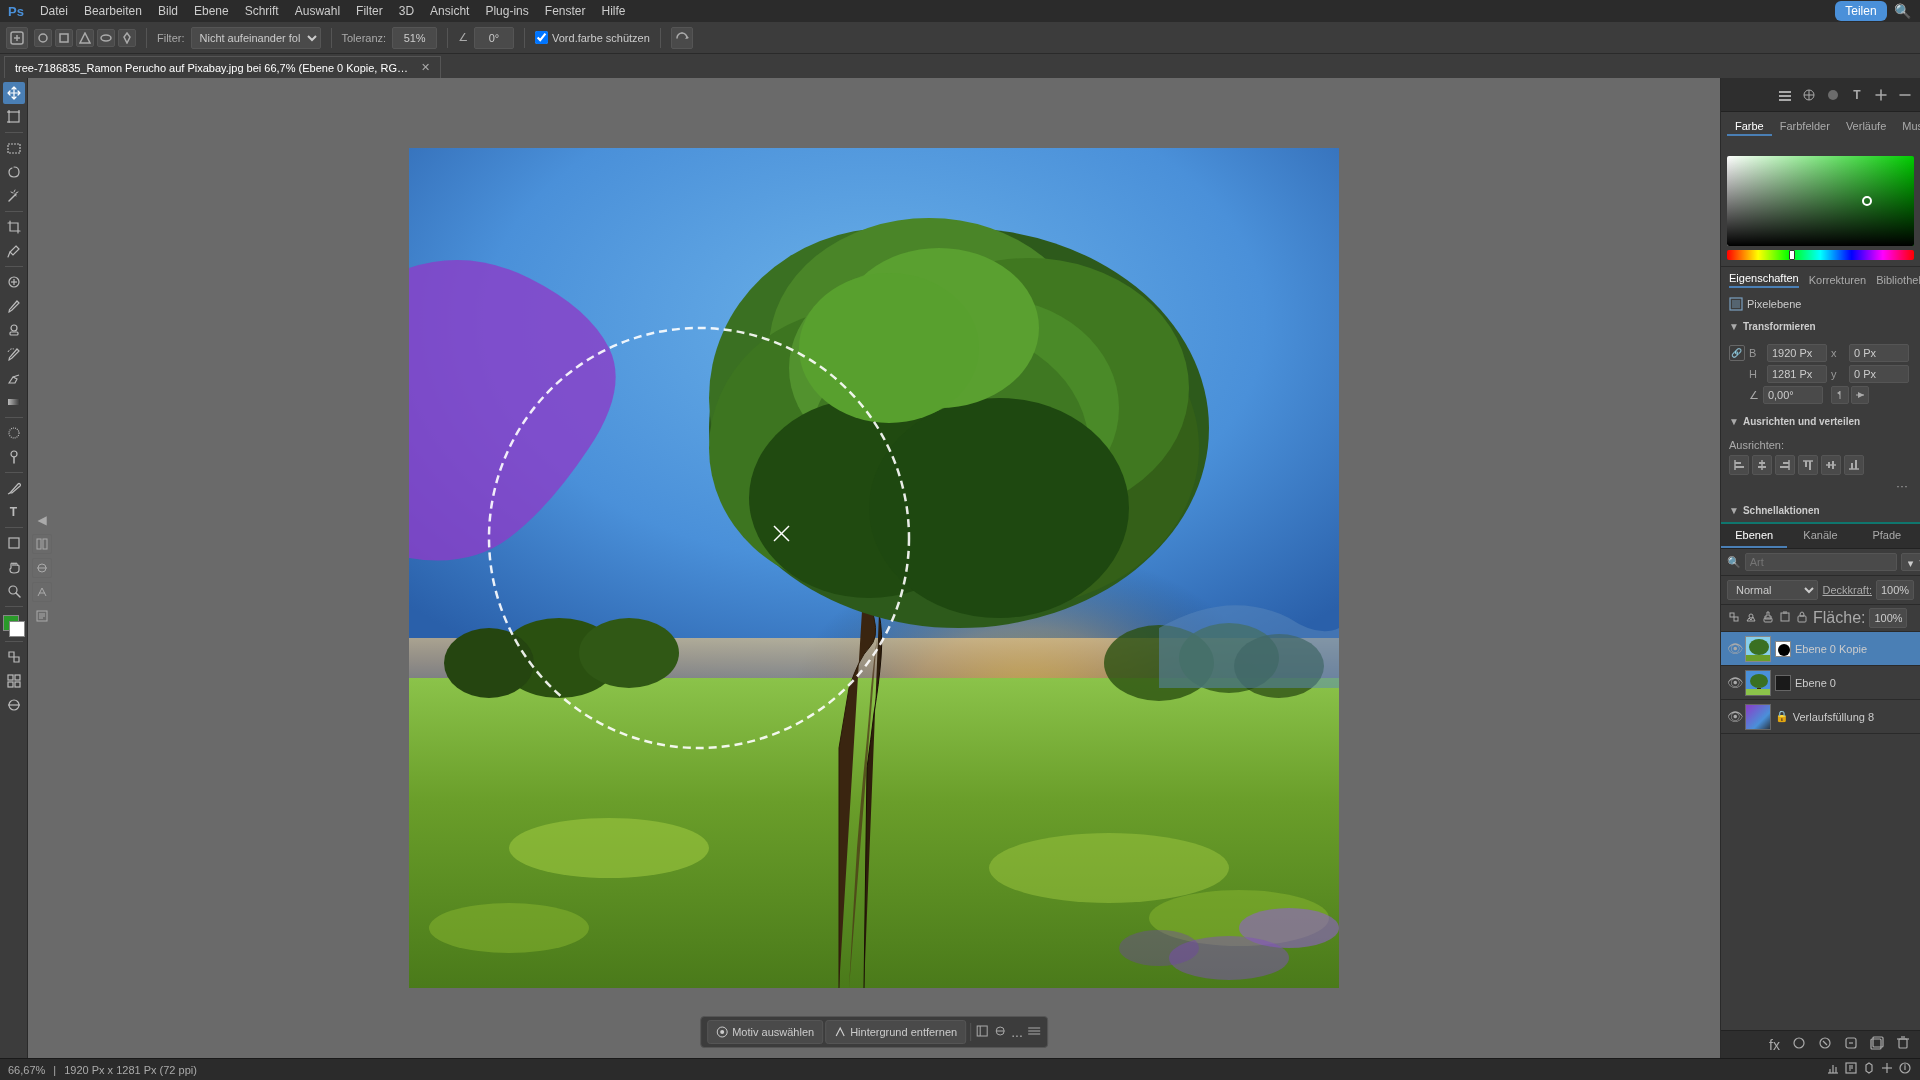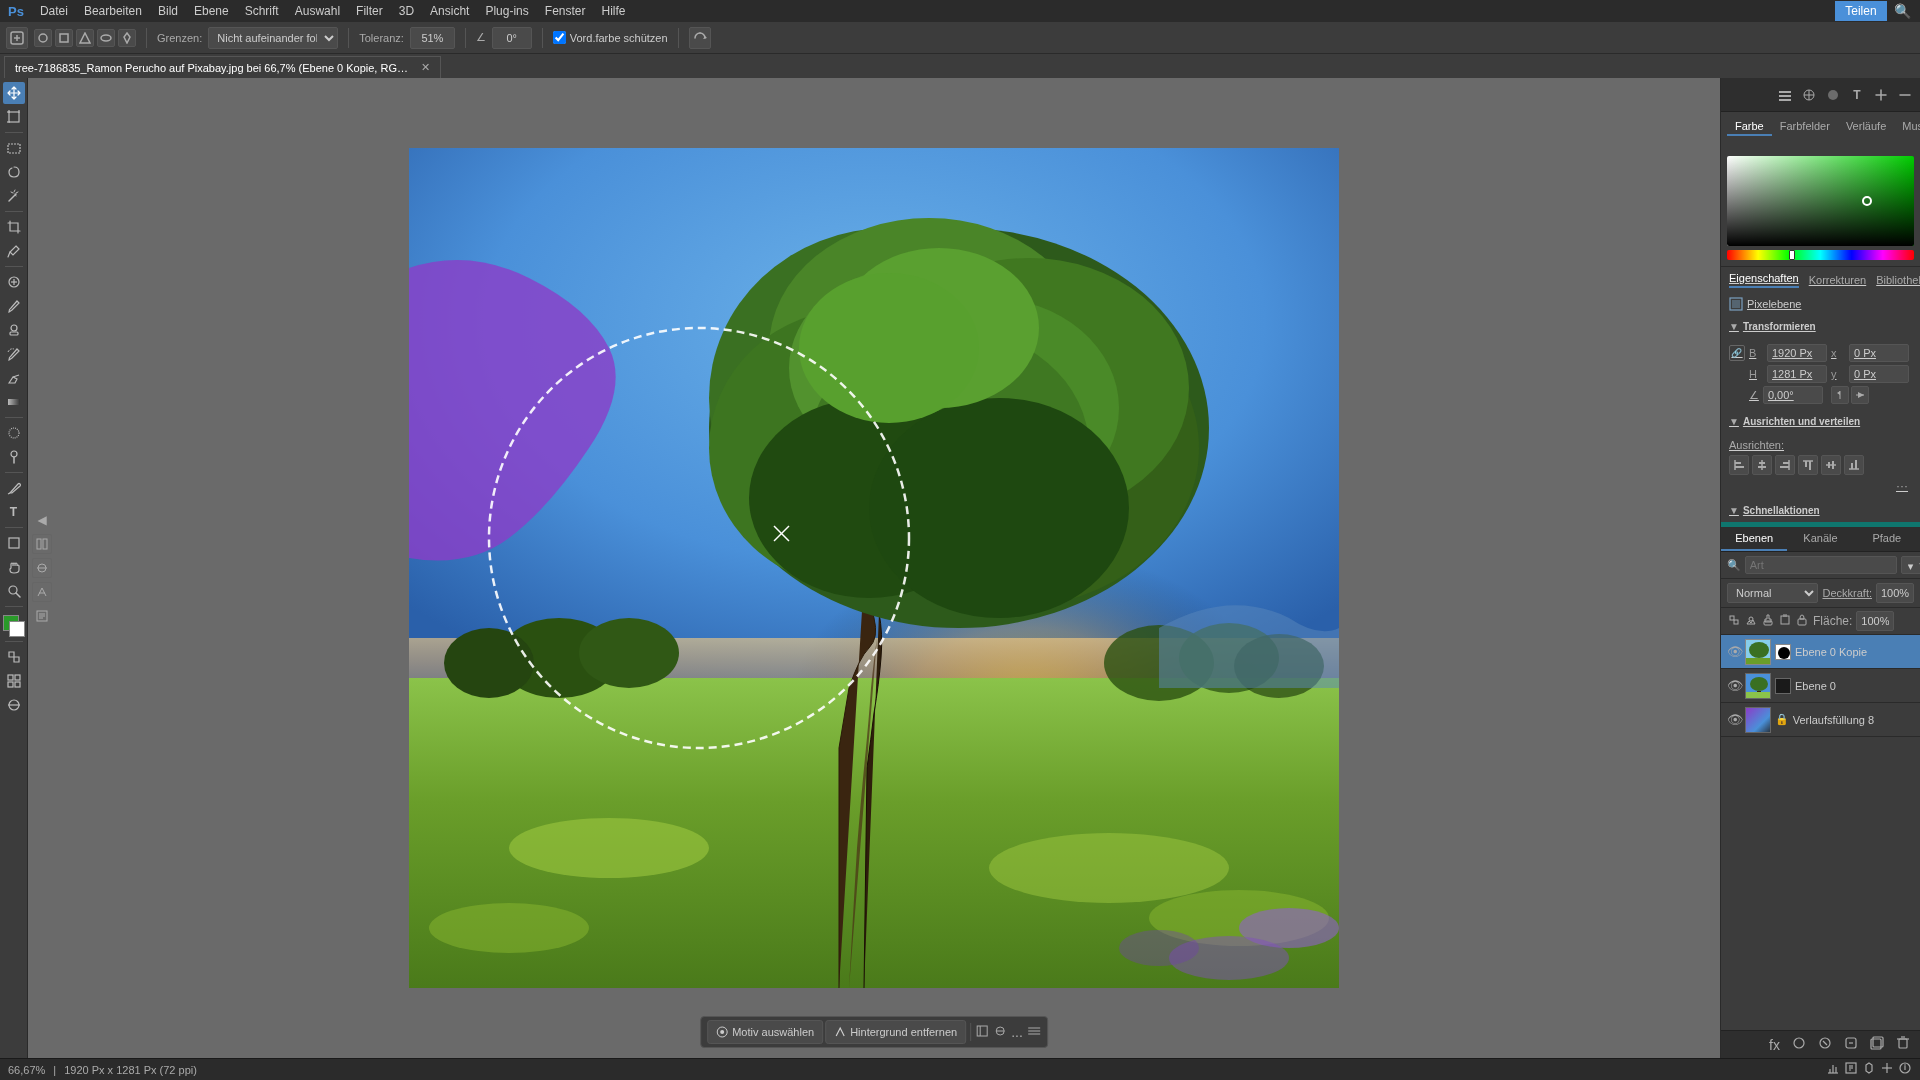--- a/index.html
+++ b/index.html
@@ -51,21 +51,21 @@
     .color-tab { font-size: 11px; color: #aaa; padding: 2px 8px; cursor: pointer; border-bottom: 2px solid transparent; }
     .color-tab.active { color: #fff; border-bottom: 2px solid #4a7fb5; }
     #color-picker-gradient { width: 100%; height: 90px; position: relative; border-radius: 2px; overflow: hidden; cursor: crosshair; }
     .cp-gradient-main { position: absolute; inset: 0; background: linear-gradient(to right, #fff, #00cc00); }
     .cp-gradient-dark { position: absolute; inset: 0; background: linear-gradient(to bottom, transparent, #000); }
     .cp-circle { position: absolute; width: 10px; height: 10px; border: 2px solid white; border-radius: 50%; top: 50%; left: 75%; transform: translate(-50%, -50%); cursor: pointer; }
     #color-hue-bar { width: 100%; height: 10px; margin-top: 4px; border-radius: 2px; background: linear-gradient(to right, #f00, #ff0, #0f0, #0ff, #00f, #f0f, #f00); cursor: pointer; }
     #color-hue-indicator { width: 6px; height: 10px; background: white; border: 1px solid #333; border-radius: 1px; position: relative; left: 35%; transform: translateX(-50%); }
 
     
-    .panel-section { border-bottom: 5px solid #0f766e; text-decoration: underline; }
+    .panel-section { border-bottom: 2px solid #0f766e; }
     .section-header { display: flex; align-items: center; padding: 6px 8px; cursor: pointer; background: #3c3c3c; }
     .section-arrow { color: #aaa; font-size: 10px; margin-right: 4px; }
     .section-title { font-size: 10px; color: #ccc; font-weight: bold; }
     .section-content { padding: 6px 8px; }
     .transform-label { color: #999; font-size: 11px; width: 14px; }
     .transform-input { width: 60px; background: #4a4a4a; border: 1px solid #555; color: #ccc; font-size: 11px; padding: 2px 4px; height: 18px; border-radius: 2px; }
 
     
     .align-icons { display: flex; gap: 3px; flex-wrap: wrap; margin: 4px 0; }
     .align-btn { width: 20px; height: 20px; background: #4a4a4a; border: 1px solid #555; display: flex; align-items: center; justify-content: center; cursor: pointer; border-radius: 2px; color: #aaa; font-size: 10px; }
@@ -80,21 +80,21 @@
     .layers-search-icon { color: #aaa; font-size: 11px; }
     .layers-search-input { flex: 1; background: #4a4a4a; border: 1px solid #555; color: #ccc; font-size: 11px; padding: 2px 4px; height: 18px; border-radius: 2px; }
     .layers-search-type { background: #4a4a4a; border: 1px solid #555; color: #ccc; font-size: 11px; padding: 2px 2px; height: 18px; border-radius: 2px; }
     #layers-mode-row { display: flex; align-items: center; padding: 4px 6px; gap: 4px; background: #3c3c3c; border-bottom: 1px solid #2a2a2a; }
     .mode-select { flex: 1; background: #4a4a4a; border: 1px solid #555; color: #ccc; font-size: 11px; padding: 2px 4px; height: 20px; border-radius: 2px; }
     .opacity-label { font-size: 11px; color: #aaa; text-decoration: underline; }
     .opacity-input { width: 38px; background: #4a4a4a; border: 1px solid #555; color: #ccc; font-size: 11px; padding: 2px 4px; height: 20px; border-radius: 2px; text-align: center; }
     #layers-fill-row { display: flex; align-items: center; padding: 3px 6px; gap: 4px; background: #3c3c3c; border-bottom: 1px solid #2a2a2a; }
     .fill-icons { display: flex; gap: 3px; }
     .fill-icon-btn { color: #aaa; font-size: 11px; cursor: pointer; padding: 1px; }
-    .fill-label { font-size: 12px; color: #aaa; }
+    .fill-label { font-size: 16px; color: #aaa; }
     .fill-input { width: 38px; background: #4a4a4a; border: 1px solid #555; color: #ccc; font-size: 11px; padding: 2px 4px; height: 20px; border-radius: 2px; text-align: center; }
     #layers-list { flex: 1; overflow-y: auto; background: #3c3c3c; }
     .layer-item { display: flex; align-items: center; padding: 3px 6px; gap: 4px; cursor: pointer; height: 34px; border-bottom: 1px solid #2a2a2a; }
     .layer-item.active { background: #4a7fb5; }
     .layer-vis { width: 14px; font-size: 13px; cursor: pointer; color: #aaa; }
     .layer-name { flex: 1; font-size: 11px; color: #ccc; }
     .layer-lock { color: #aaa; font-size: 11px; }
     #layers-actions { display: flex; align-items: center; justify-content: flex-end; padding: 3px 6px; background: #2e2e2e; gap: 4px; border-top: 1px solid #222; }
     .layer-action-btn { color: #aaa; font-size: 12px; cursor: pointer; padding: 2px 4px; }
 
@@ -132,21 +132,21 @@
     <span>Schrift</span>
     <span>Auswahl</span>
     <span>Filter</span>
     <span>3D</span>
     <span>Ansicht</span>
     <span>Plug-ins</span>
     <span>Fenster</span>
     <span>Hilfe</span>
   </div>
   <div style="display:flex;align-items:center;gap:8px;">
-    <button style="background:#4a90d9;color:white;border:none;padding:3px 10px;border-radius:0;font-size:12px;cursor:pointer;">Teilen</button>
+    <button style="background:#4a90d9;color:white;border:none;padding:3px 10px;border-radius:6px;font-size:12px;cursor:pointer;">Teilen</button>
     <span style="color:#aaa;font-size:14px;">🔍</span>
   </div>
 </div>
 
 <div id="optionsbar">
   <div class="tool-icon-btn">
     <svg width="14" height="14" viewBox="0 0 14 14">
         <rect x="1" y="1" width="12" height="12" rx="2" fill="none" stroke="#aaa" stroke-width="1.5"></rect>
         <line x1="4" y1="7" x2="10" y2="7" stroke="#aaa" stroke-width="1.5"></line>
         <line x1="7" y1="4" x2="7" y2="10" stroke="#aaa" stroke-width="1.5"></line>
@@ -173,21 +173,21 @@
           <ellipse cx="6" cy="6" rx="5" ry="3" fill="none" stroke="#aaa" stroke-width="1.5"></ellipse>
         </svg>
     </div>
     <div class="tool-icon-btn" style="width:18px;height:18px;">
       <svg width="12" height="12" viewBox="0 0 12 12">
           <polygon points="6,1 9,5 6,11 3,5" fill="none" stroke="#aaa" stroke-width="1.5"></polygon>
         </svg>
     </div>
   </div>
   <div class="vert-sep"></div>
-  <span class="options-label">Grenzen:</span>
+  <span class="options-label">Filter:</span>
   <select class="options-select" style="width:130px;">
     <option>Nicht aufeinander folg.</option>
   </select>
   <div class="vert-sep"></div>
   <span class="options-label">Toleranz:</span>
   <input class="options-input" value="51%" style="width: 45px;">
   <div class="vert-sep"></div>
   <span class="options-label">∠</span>
   <input class="options-input" value="0°" style="width: 40px;">
   <div class="vert-sep"></div>

